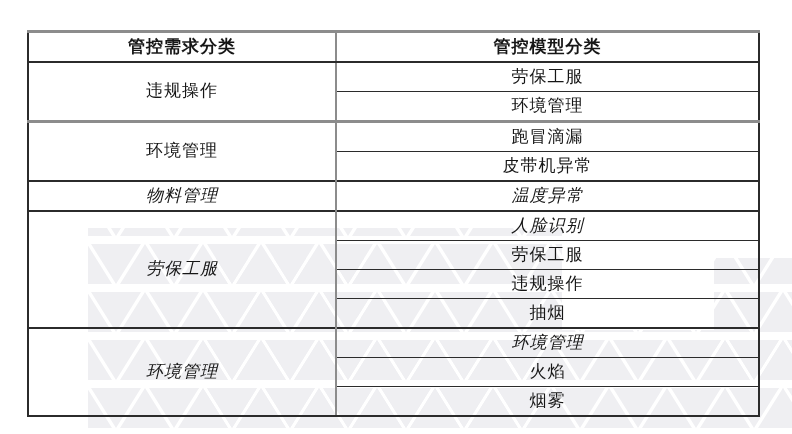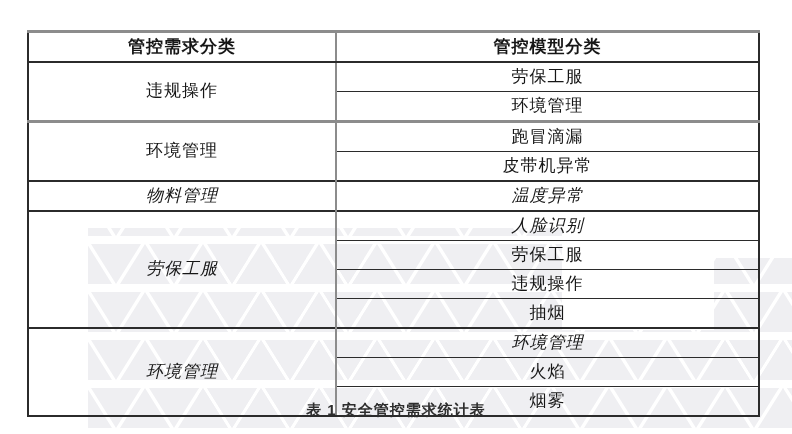--- a/index.html
+++ b/index.html
@@ -133,15 +133,14 @@
       </tr>
       <tr>
         <td class="mod">火焰</td>
       </tr>
       <tr class="last">
         <td class="mod">烟雾</td>
       </tr>
     </tbody>
   </table>
 
-  <div class="caption">表 1 安全管控需求统计表</div>
 
 </div>
 
 </body></html>

